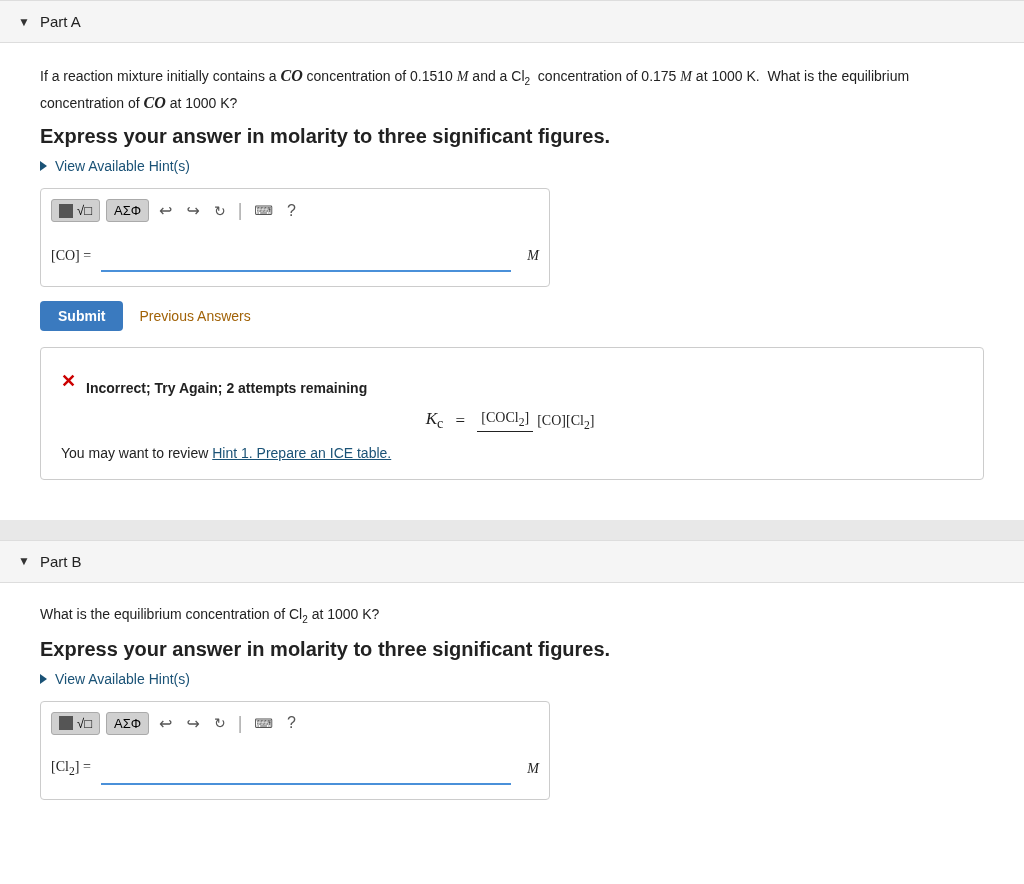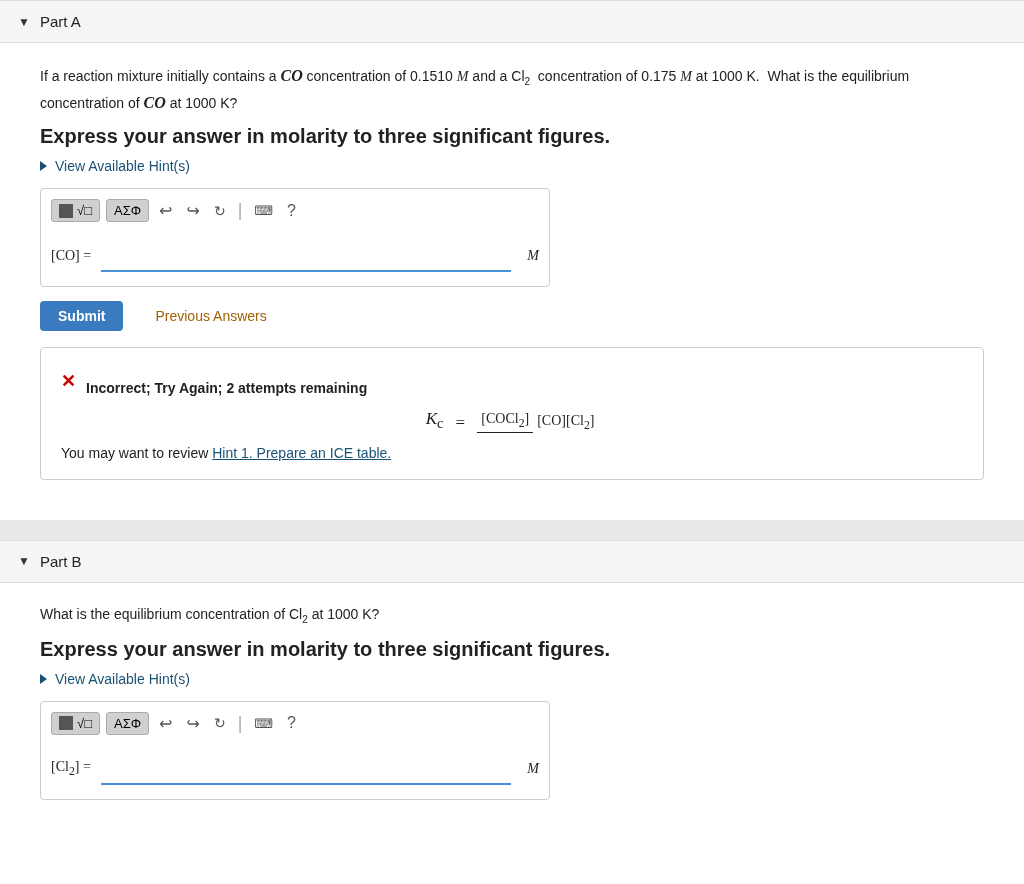--- a/index.html
+++ b/index.html
@@ -124,21 +124,21 @@
     .answer-unit {
       font-size: 14px;
       font-style: italic;
       font-family: serif;
       margin-left: 6px;
     }
     
     .submit-row {
       display: flex;
       align-items: center;
-      gap: 32px;
+      gap: 16px;
       margin-bottom: 16px;
     }
     .submit-btn {
       background: #3a7abf;
       color: #fff;
       border: none;
       border-radius: 4px;
       padding: 7px 18px;
       font-size: 14px;
       font-weight: bold;
@@ -205,21 +205,21 @@
     }
     .fraction .num {
       border-bottom: 1px solid #222;
       padding: 0 4px 2px 4px;
     }
     .fraction .den {
       padding: 2px 4px 0 4px;
     }
     .kc-expr {
       display: inline-flex;
-      align-items: flex-end;
+      align-items: center;
       gap: 8px;
       font-family: serif;
       font-size: 17px;
     }
     
     .part-b-section {
       margin-top: 0;
     }
     .gray-separator {
       height: 20px;

